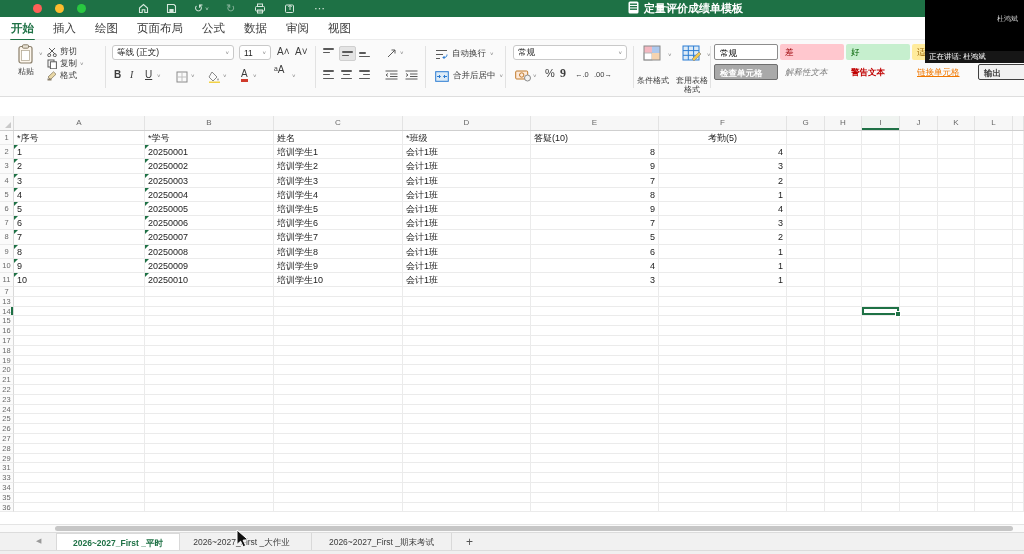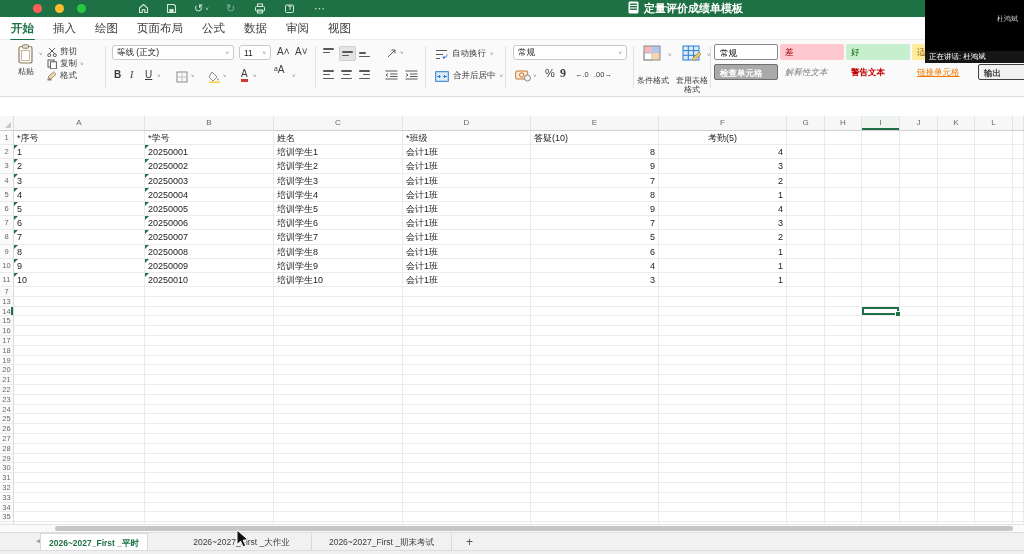--- a/index.html
+++ b/index.html
@@ -839,53 +839,21 @@
         <div class="gc" style="width: 128px; line-height: 9.8px;"></div>
         <div class="gc" style="width: 38px; line-height: 9.8px;"></div>
         <div class="gc" style="width: 37px; line-height: 9.8px;"></div>
         <div class="gc" style="width: 38px; line-height: 9.8px;"></div>
         <div class="gc" style="width: 38px; line-height: 9.8px;"></div>
         <div class="gc" style="width: 37px; line-height: 9.8px;"></div>
         <div class="gc" style="width: 38px; line-height: 9.8px;"></div>
         <div class="gc" style="width: 11px; line-height: 9.8px;"></div>
       </div>
       <div class="grow" style="height: 9.8px;">
-        <div class="rh" style="line-height: 9.8px;">30</div>
-        <div class="gc" style="width: 131px; line-height: 9.8px;"></div>
-        <div class="gc" style="width: 129px; line-height: 9.8px;"></div>
-        <div class="gc" style="width: 129px; line-height: 9.8px;"></div>
-        <div class="gc" style="width: 128px; line-height: 9.8px;"></div>
-        <div class="gc" style="width: 128px; line-height: 9.8px;"></div>
-        <div class="gc" style="width: 128px; line-height: 9.8px;"></div>
-        <div class="gc" style="width: 38px; line-height: 9.8px;"></div>
-        <div class="gc" style="width: 37px; line-height: 9.8px;"></div>
-        <div class="gc" style="width: 38px; line-height: 9.8px;"></div>
-        <div class="gc" style="width: 38px; line-height: 9.8px;"></div>
-        <div class="gc" style="width: 37px; line-height: 9.8px;"></div>
-        <div class="gc" style="width: 38px; line-height: 9.8px;"></div>
-        <div class="gc" style="width: 11px; line-height: 9.8px;"></div>
-      </div>
-      <div class="grow" style="height: 9.8px;">
         <div class="rh" style="line-height: 9.8px;">31</div>
-        <div class="gc" style="width: 131px; line-height: 9.8px;"></div>
-        <div class="gc" style="width: 129px; line-height: 9.8px;"></div>
-        <div class="gc" style="width: 129px; line-height: 9.8px;"></div>
-        <div class="gc" style="width: 128px; line-height: 9.8px;"></div>
-        <div class="gc" style="width: 128px; line-height: 9.8px;"></div>
-        <div class="gc" style="width: 128px; line-height: 9.8px;"></div>
-        <div class="gc" style="width: 38px; line-height: 9.8px;"></div>
-        <div class="gc" style="width: 37px; line-height: 9.8px;"></div>
-        <div class="gc" style="width: 38px; line-height: 9.8px;"></div>
-        <div class="gc" style="width: 38px; line-height: 9.8px;"></div>
-        <div class="gc" style="width: 37px; line-height: 9.8px;"></div>
-        <div class="gc" style="width: 38px; line-height: 9.8px;"></div>
-        <div class="gc" style="width: 11px; line-height: 9.8px;"></div>
-      </div>
-      <div class="grow" style="height: 9.8px;">
-        <div class="rh" style="line-height: 9.8px;">32</div>
         <div class="gc" style="width: 131px; line-height: 9.8px;"></div>
         <div class="gc" style="width: 129px; line-height: 9.8px;"></div>
         <div class="gc" style="width: 129px; line-height: 9.8px;"></div>
         <div class="gc" style="width: 128px; line-height: 9.8px;"></div>
         <div class="gc" style="width: 128px; line-height: 9.8px;"></div>
         <div class="gc" style="width: 128px; line-height: 9.8px;"></div>
         <div class="gc" style="width: 38px; line-height: 9.8px;"></div>
         <div class="gc" style="width: 37px; line-height: 9.8px;"></div>
         <div class="gc" style="width: 38px; line-height: 9.8px;"></div>
         <div class="gc" style="width: 38px; line-height: 9.8px;"></div>
@@ -959,21 +927,21 @@
       </div>
     </div>
 
   <div class="hscroll">
       <div class="hthumb"></div>
     </div>
 
   <div class="tabbar">
     <span class="nav" style="left:36px">◀</span>
     <span class="nav" style="left:56px">▶</span>
-    <span id="sheettabs"><span class="stab active" style="left: 40px; width: 108px;">2026~2027_First _平时</span><span class="stab" style="left: 172px; width: 140px;">2026~2027_First _大作业</span><span class="stab" style="left: 312px; width: 140px;">2026~2027_First _期末考试</span></span>
+    <span id="sheettabs"><span class="stab active" style="left: 56px; width: 124px;">2026~2027_First _平时</span><span class="stab" style="left: 172px; width: 140px;">2026~2027_First _大作业</span><span class="stab" style="left: 312px; width: 140px;">2026~2027_First _期末考试</span></span>
     <span class="addtab" style="left:466px">+</span>
   </div>
 
   <div class="statusbar">
     <span class="statustxt" style="left:28px">就绪</span>
     <span class="statustxt" style="left:55px">辅助功能: 一切就绪</span>
   </div>
 
   <div class="vidoverlay">
     <span class="vidname">杜鸿斌</span>

